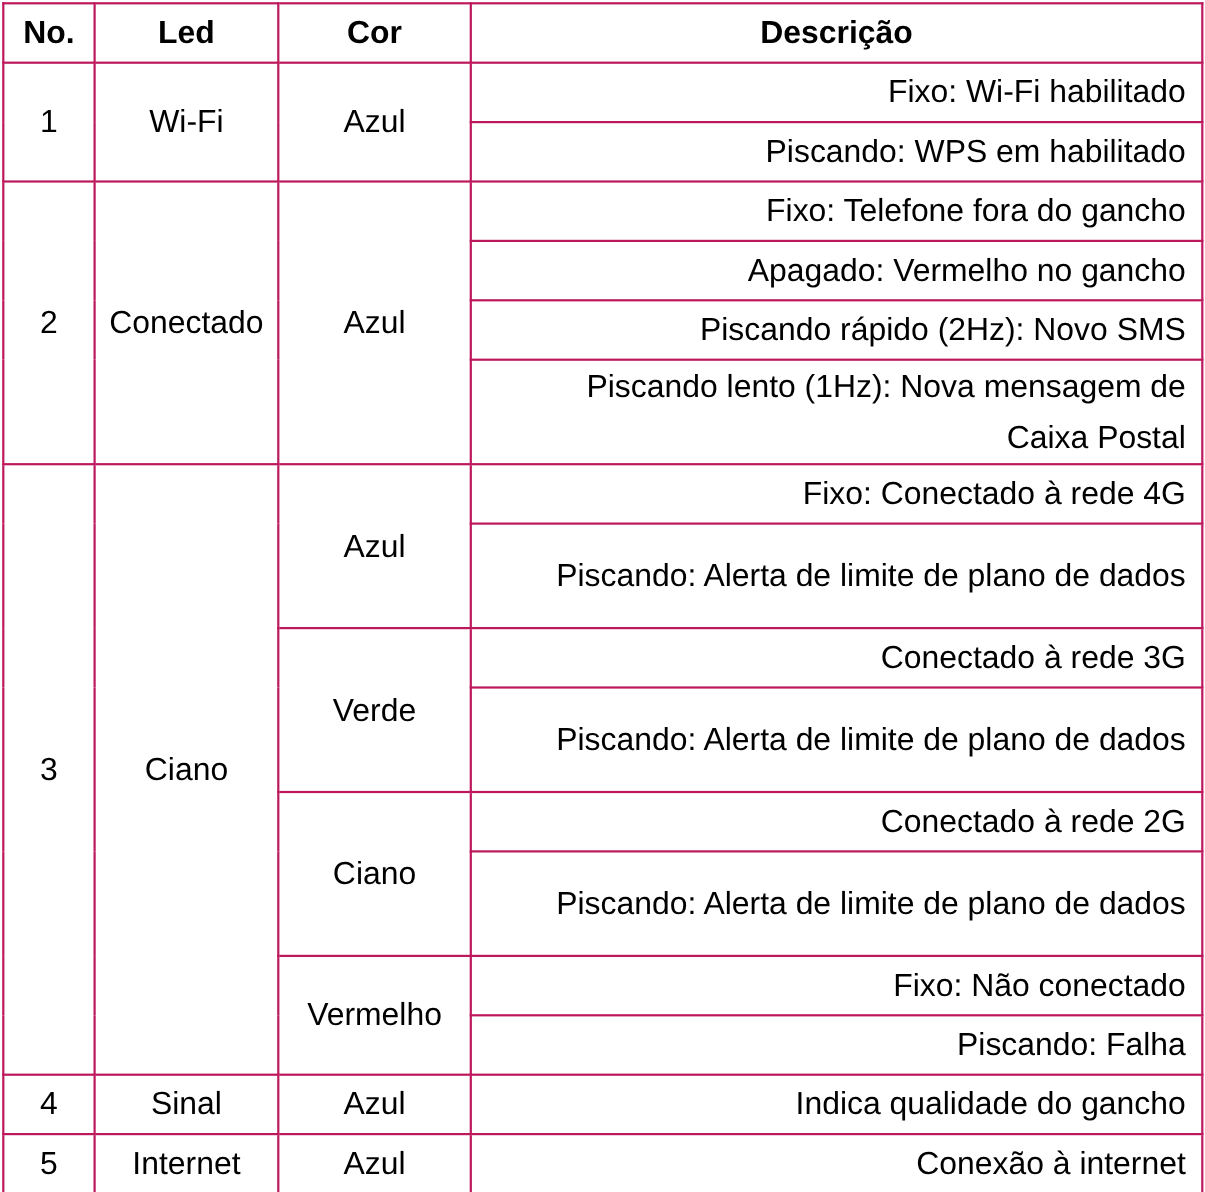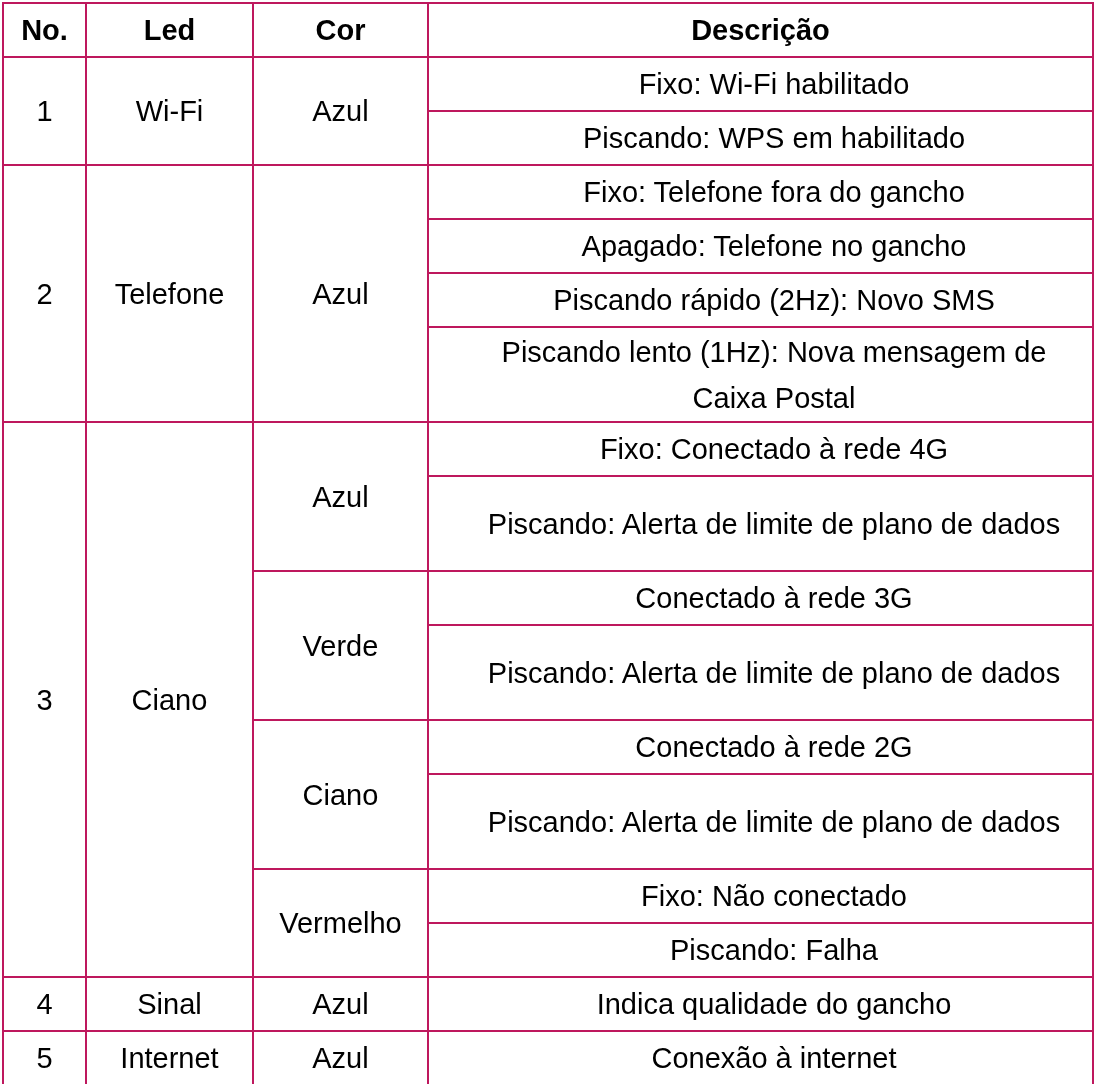--- a/index.html
+++ b/index.html
@@ -12,21 +12,21 @@
     table-layout:fixed;
   }
   td, th {
     border:2px solid #be185d;
     padding:0 14px;
     vertical-align:middle;
     line-height:46px;
   }
   th { font-weight:bold; text-align:center; height:52px; }
   td.c { text-align:center; padding:0 4px; }
-  td.d { text-align:center;padding-left:41px; }
+  td.d { text-align:right;padding-left:41px; }
   tr.r1 td { height:52px; }
   tr.r2 td { height:93px;margin-left:25px; }
 </style>
 </head>
 <body>
 
 <table>
   <colgroup>
     <col style="width:83px">
     <col style="width:167px">
@@ -48,26 +48,26 @@
       <td class="c" rowspan="2">Wi-Fi</td>
       <td class="c" rowspan="2">Azul</td>
       <td class="d">Fixo: Wi-Fi habilitado</td>
     </tr>
     <tr class="r1">
       <td class="d">Piscando: WPS em habilitado</td>
     </tr>
 
     <tr class="r1">
       <td class="c" rowspan="4">2</td>
-      <td class="c" rowspan="4">Telefone</td>
+      <td class="c" rowspan="4">Conectado</td>
       <td class="c" rowspan="4">Azul</td>
       <td class="d">Fixo: Telefone fora do gancho</td>
     </tr>
     <tr class="r1">
-      <td class="d">Apagado: Telefone no gancho</td>
+      <td class="d">Apagado: Vermelho no gancho</td>
     </tr>
     <tr class="r1">
       <td class="d">Piscando rápido (2Hz): Novo SMS</td>
     </tr>
     <tr class="r2">
       <td class="d">Piscando lento (1Hz): Nova mensagem de Caixa Postal</td>
     </tr>
 
     <tr class="r1">
       <td class="c" rowspan="8">3</td>

